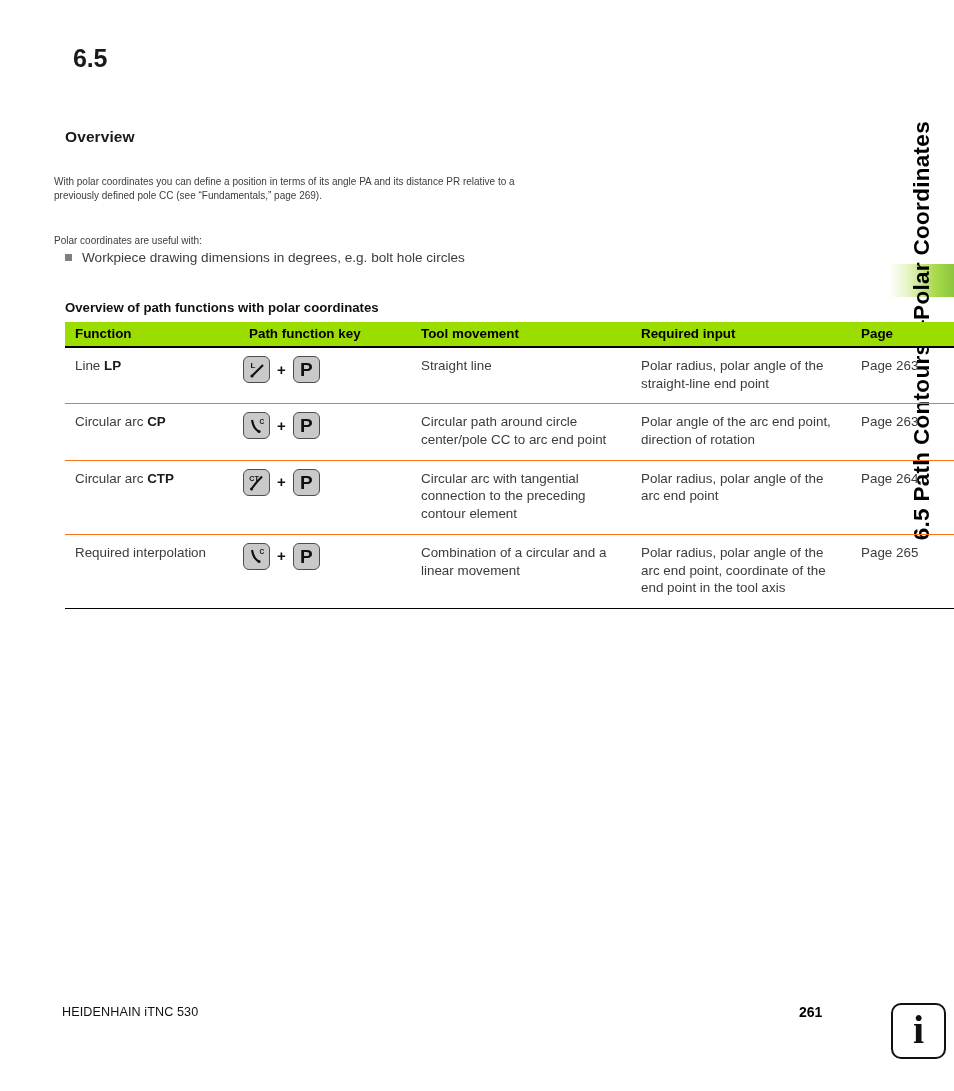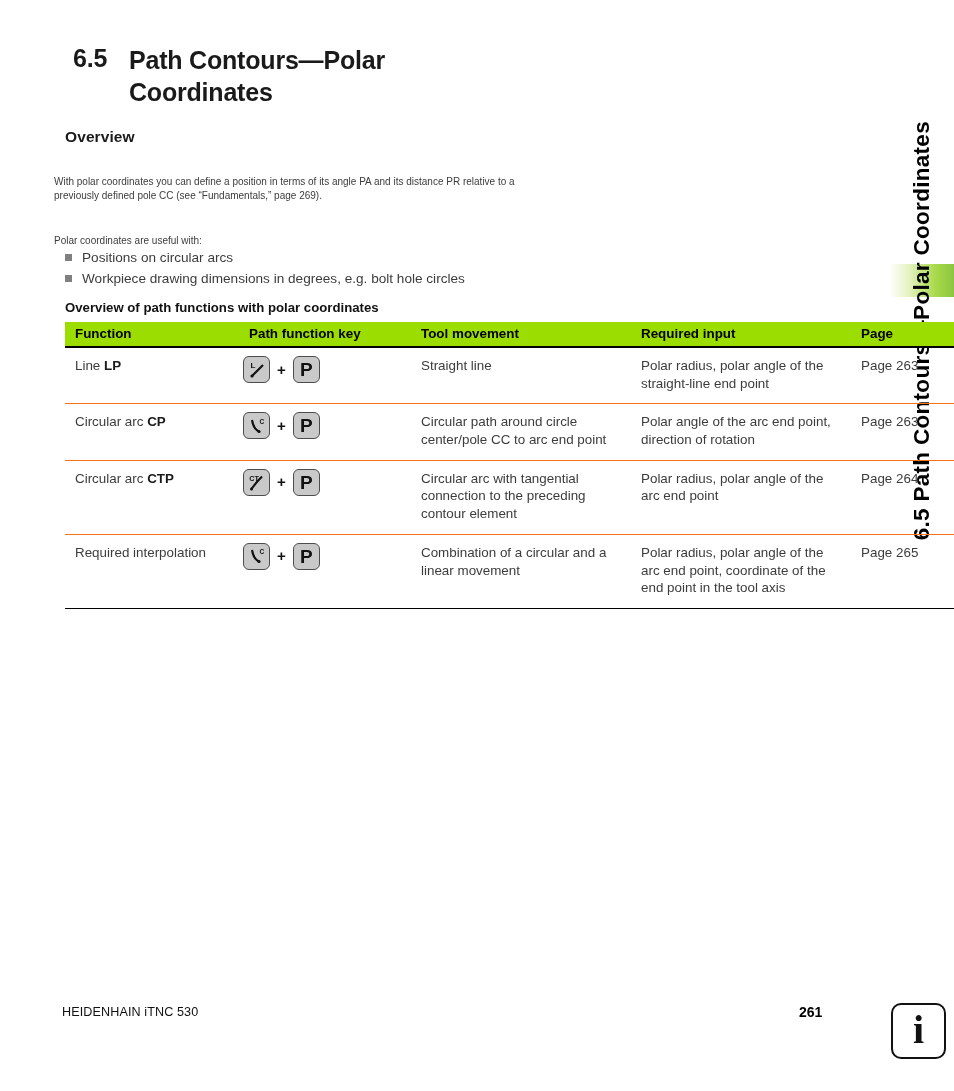--- a/index.html
+++ b/index.html
@@ -240,33 +240,28 @@
 </head>
 <body>
 
 <div id="side-tab"></div>
 <div id="side-head">
   <span id="side-head-text">6.5 Path Contours—Polar Coordinates</span>
 </div>
 
 <div id="h-wrap">
   <span id="h-num">6.5</span>
-  <div id="h-title">Path Contours—Polar Coordinates</div>
 </div>
 
 <div id="sub-overview">Overview</div>
 
 <p class="para" id="p1">With polar coordinates you can define a position in terms of its angle PA and its distance PR relative to a previously defined pole CC (see “Fundamentals,” page 269).</p>
 <p class="para" id="p2">Polar coordinates are useful with:</p>
 
 <ul class="bullet-list">
-  <li>
-    <span class="sq"></span>
-    <span>Positions on circular arcs</span>
-  </li>
   <li>
     <span class="sq"></span>
     <span>Workpiece drawing dimensions in degrees, e.g. bolt hole circles</span>
   </li>
 </ul>
 
 <div id="tbl-caption">Overview of path functions with polar coordinates</div>
 
 <table id="tbl">
   <thead>

